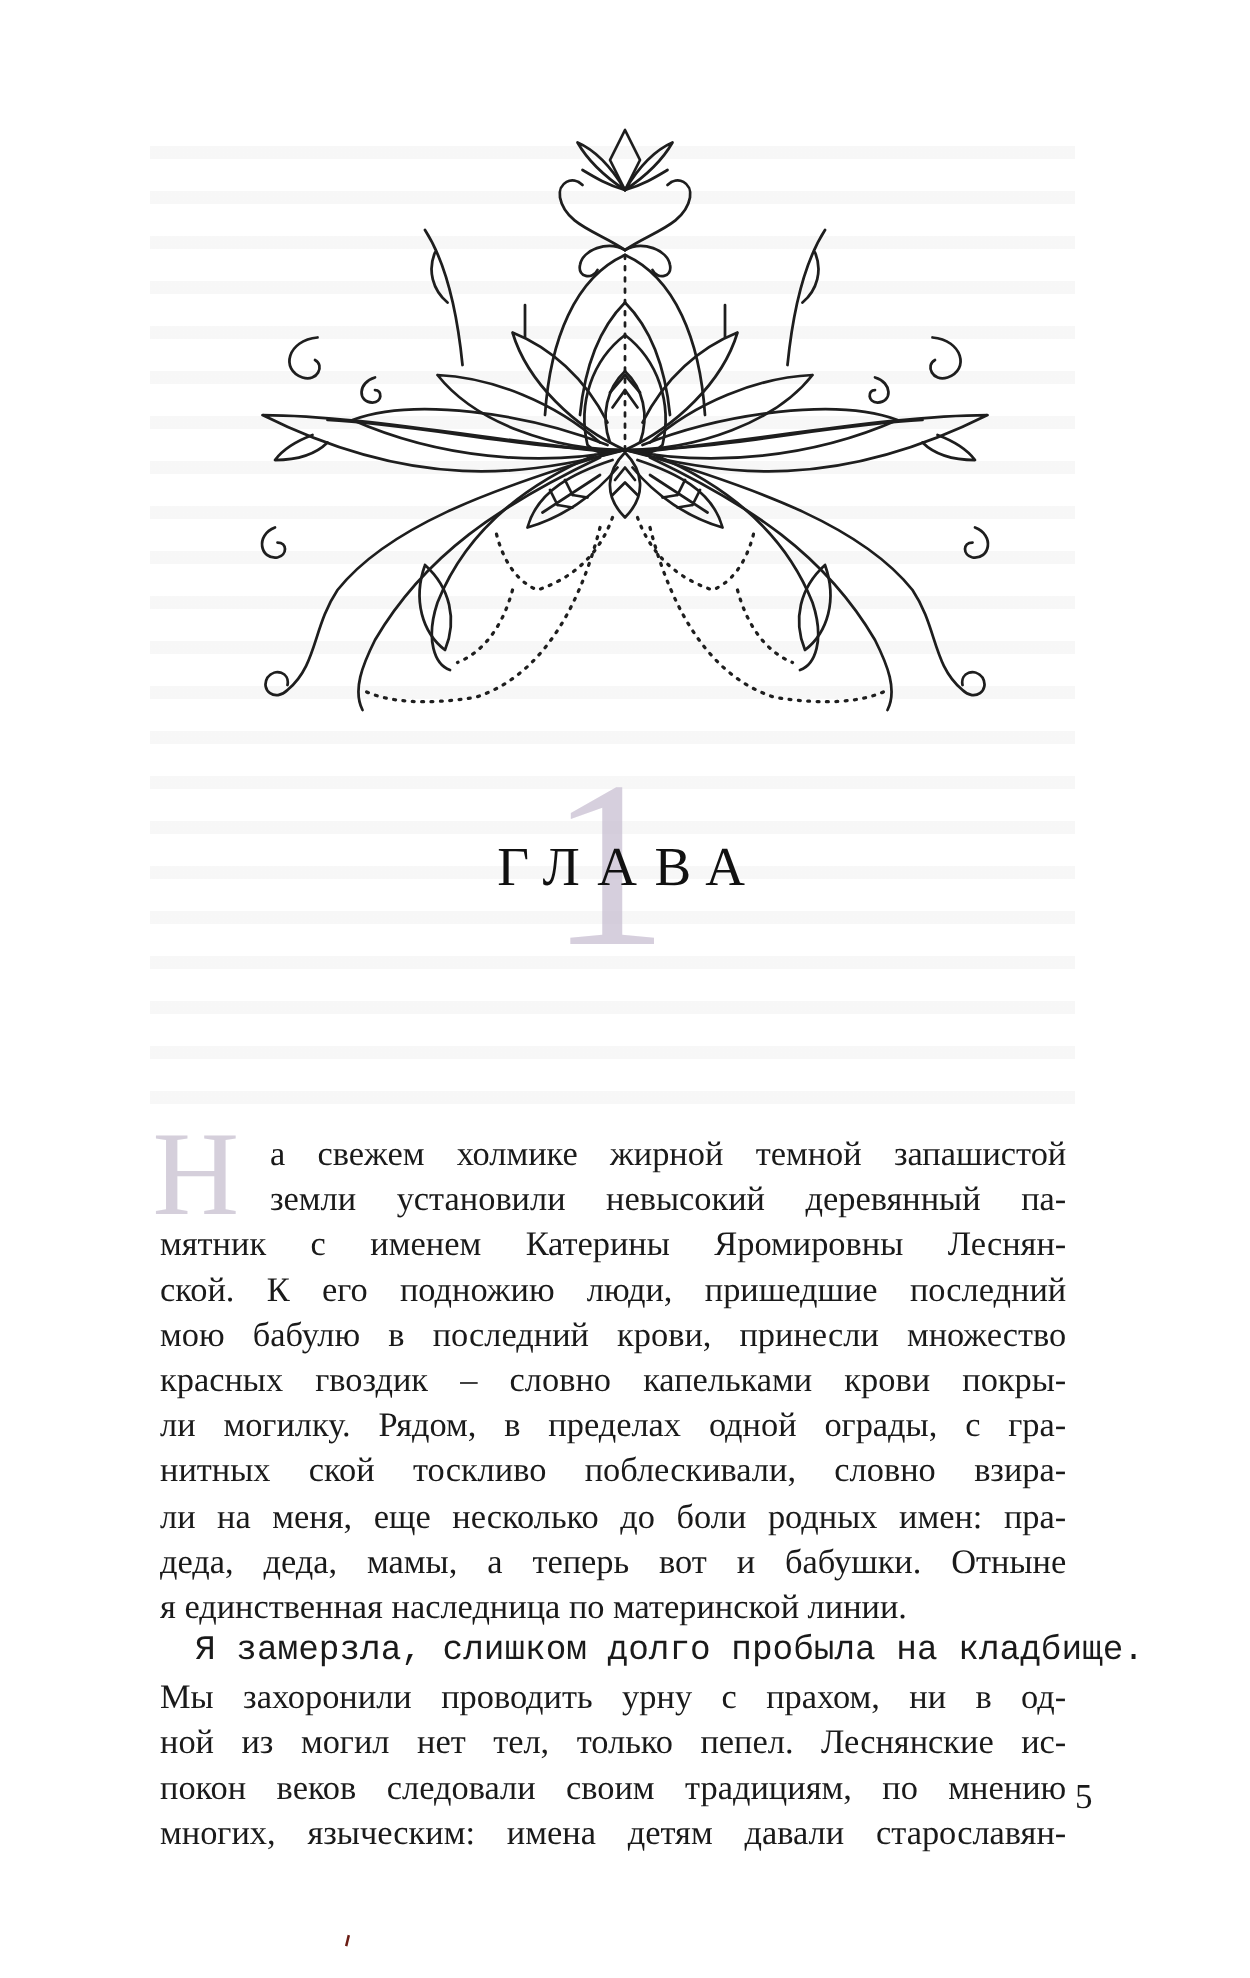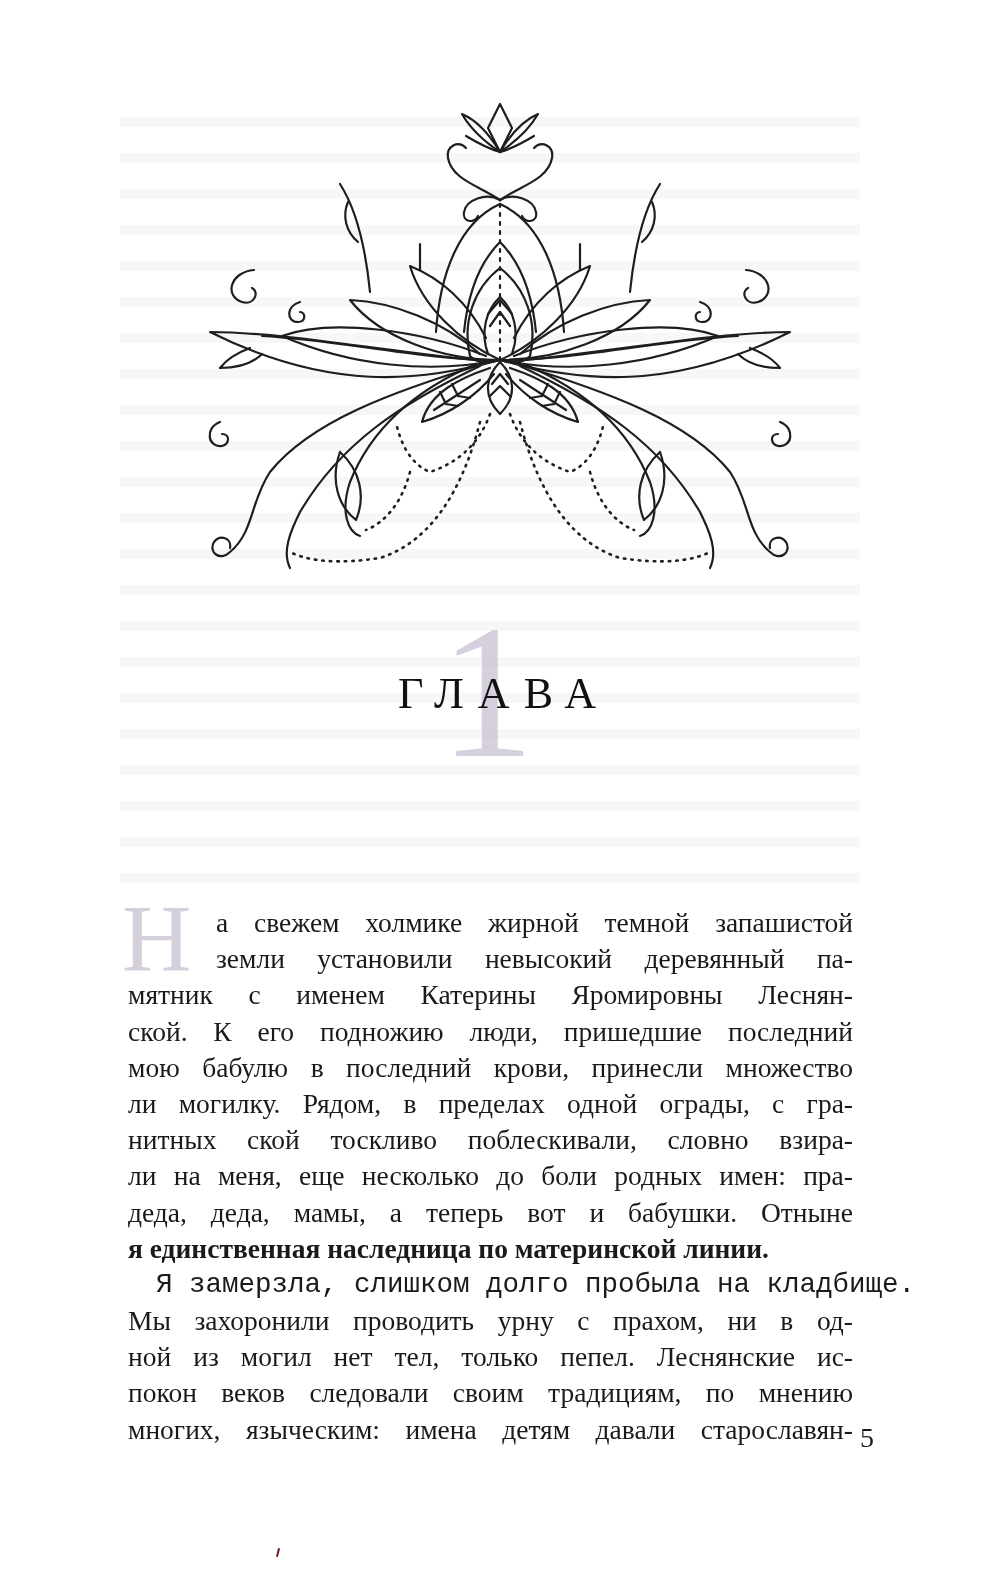--- a/index.html
+++ b/index.html
@@ -40,21 +40,21 @@
     font-family: "Liberation Serif", serif;
   }
 
   .text-block {
     position: absolute; left: 128px; top: 905px; width: 725px;
     font-size: 27.5px; line-height: 36.2px;
     text-align: justify;
     color: #1a1a1a;
   }
   .line { display: block; white-space: nowrap; text-align-last: justify; text-align: justify; height: 36.2px; }
-  .line.last { text-align-last: left; font-weight: bold; }
+  .line.last { text-align-last: left; }
   .line.indent { padding-left: 28px; font-family: Liberation Mono, monospace; }
   .line.dropcap-indent { padding-left: 88px; }
 
   .dropcap {
     position: absolute; left: 122px; top: 902px;
     width: 78px; height: 74px;
     font-size: 96px; line-height: 74px;
     color: #cbc4d3; opacity: 0.8;
     font-family: "Liberation Serif", serif;
     overflow: hidden;
@@ -156,20 +156,21 @@
   <div class="chapter-word">ГЛАВА</div>
 
   <div class="dropcap">Н</div>
 
   <div class="text-block">
     <span class="line dropcap-indent">а свежем холмике жирной темной запашистой</span>
     <span class="line dropcap-indent">земли установили невысокий деревянный па-</span>
     <span class="line">мятник с именем Катерины Яромировны Леснян-</span>
     <span class="line">ской. К его подножию люди, пришедшие последний</span>
     <span class="line">мою бабулю в последний крови, принесли множество</span>
+    <span class="line">красных гвоздик – словно капельками крови покры-</span>
     <span class="line">ли могилку. Рядом, в пределах одной ограды, с гра-</span>
     <span class="line">нитных ской тоскливо поблескивали, словно взира-</span>
     <span class="line">ли на меня, еще несколько до боли родных имен: пра-</span>
     <span class="line">деда, деда, мамы, а теперь вот и бабушки. Отныне</span>
     <span class="line last">я единственная наследница по материнской линии.</span>
     <span class="line indent">Я замерзла, слишком долго пробыла на кладбище.</span>
     <span class="line">Мы захоронили проводить урну с прахом, ни в од-</span>
     <span class="line">ной из могил нет тел, только пепел. Леснянские ис-</span>
     <span class="line">покон веков следовали своим традициям, по мнению</span>
     <span class="line">многих, языческим: имена детям давали старославян-</span>

